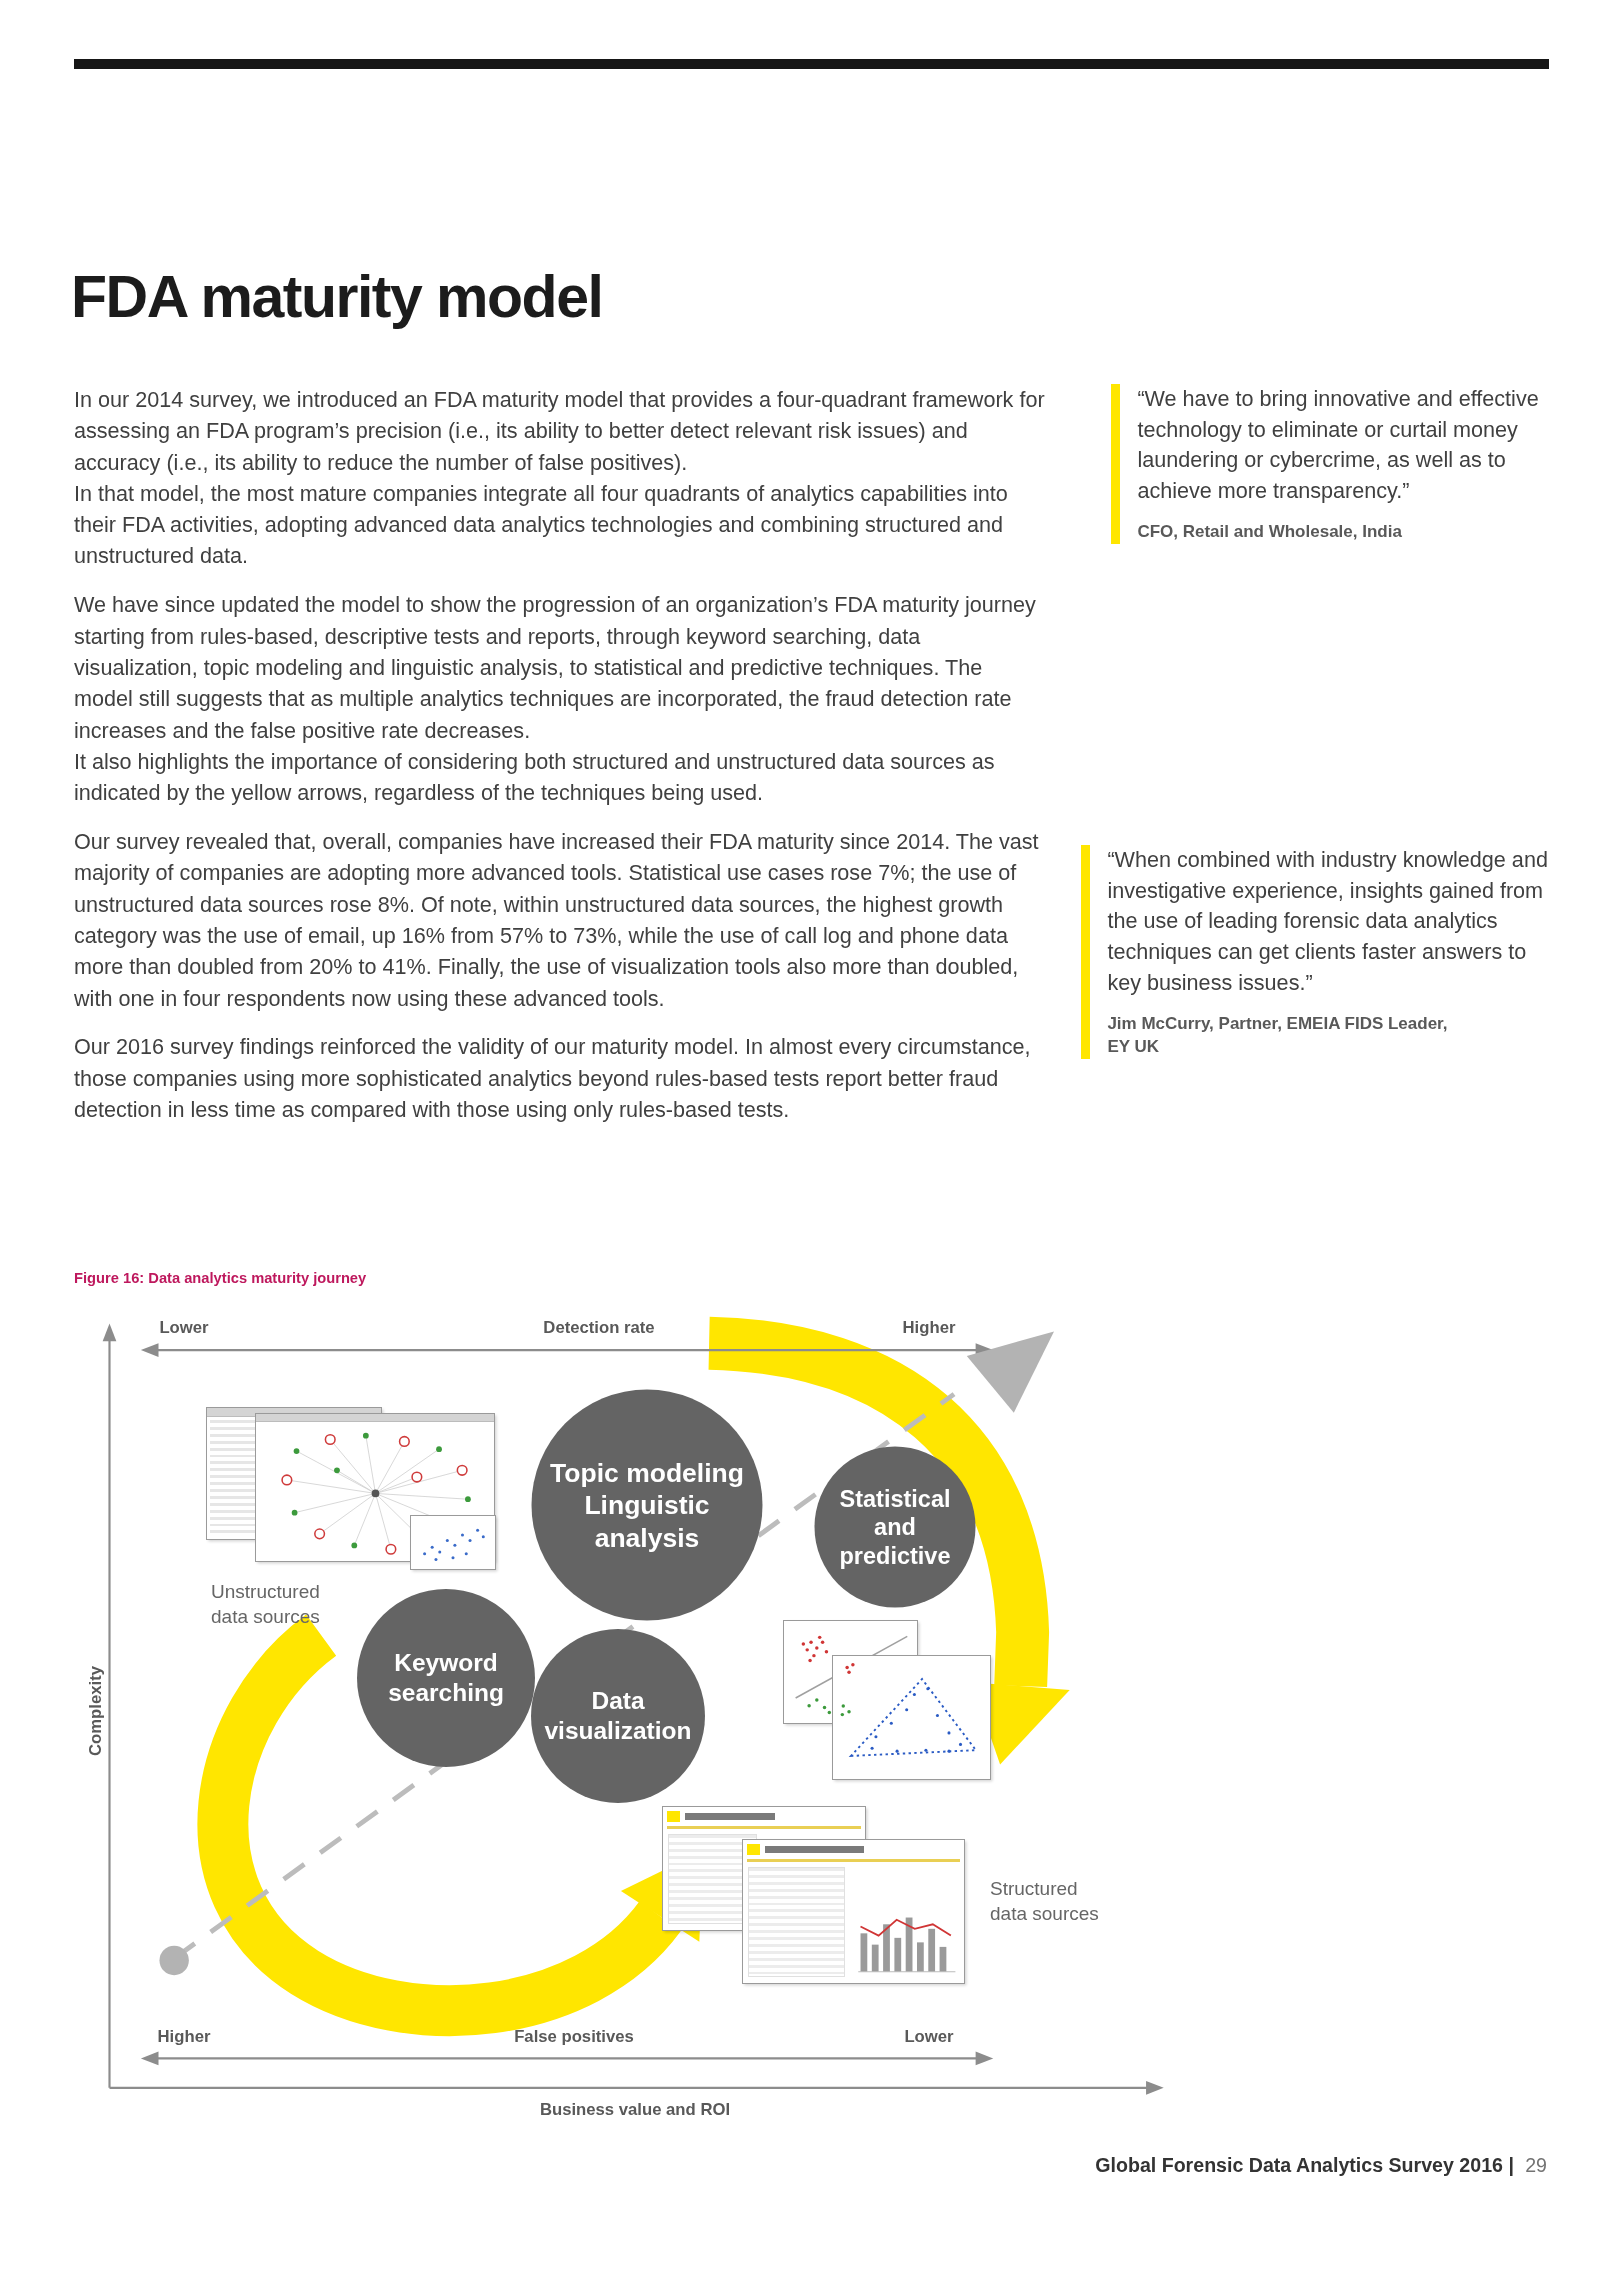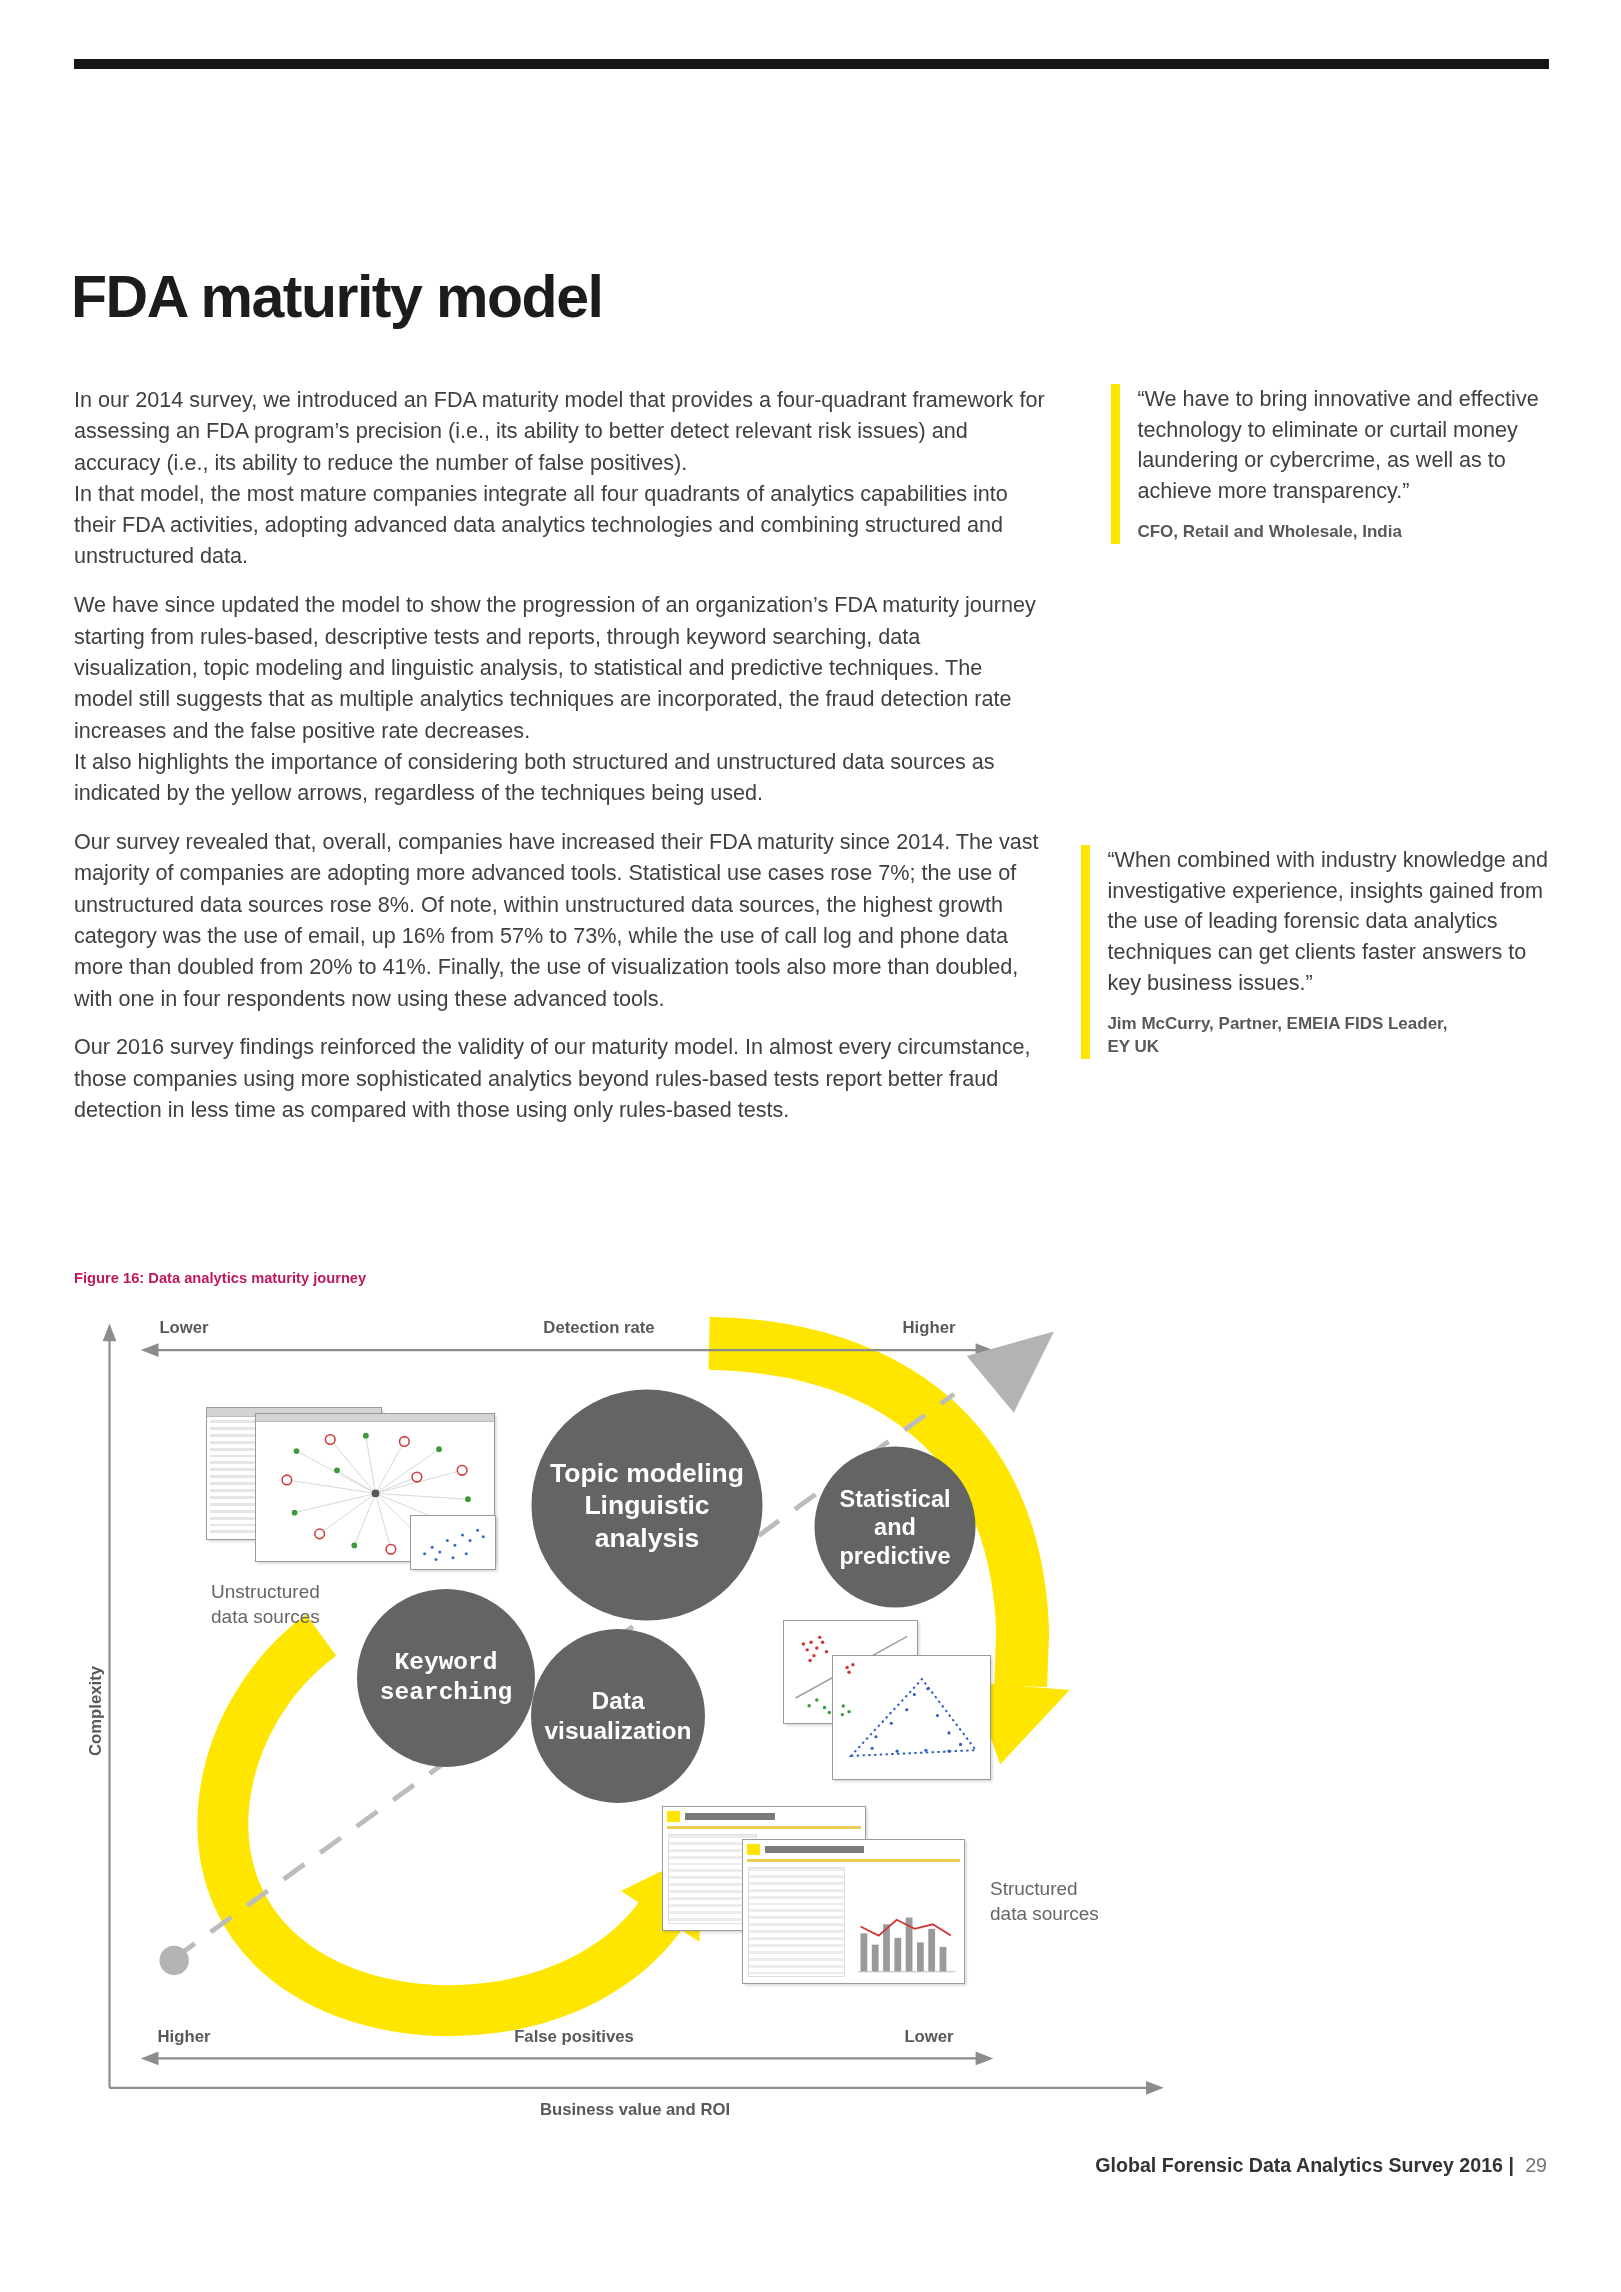--- a/index.html
+++ b/index.html
@@ -29,21 +29,21 @@
   .axlab { position:absolute; font-size:16.7px; font-weight:bold; color:#595959; transform:translateX(-50%); white-space:nowrap; }
   .complexity-label { position:absolute; left:-29px; top:397px; width:102px; text-align:center;
                       transform:rotate(-90deg); font-size:16.7px; font-weight:bold; color:#595959; }
 
   .node { position:absolute; border-radius:50%; background:#646464; color:#ffffff;
           display:flex; align-items:center; justify-content:center; text-align:center;
           font-weight:bold; white-space:pre-line; line-height:1.22;
           transform:translate(-50%,-50%); }
   .node-topic { left:573px; top:201px; width:231px; height:231px; font-size:26.5px; }
   .node-stat  { left:821px; top:223px; width:161px; height:161px; font-size:23.5px; }
-  .node-key   { left:372px; top:374px; width:178px; height:178px; font-size:24.5px;font-family:Liberation Mono, monospace; }
+  .node-key   { left:372px; top:374px; width:178px; height:178px; font-size:24.5px; }
   .node-viz   { left:544px; top:412px; width:174px; height:174px; font-size:24.5px; }
   .node-rules { left:294px; top:659px; width:178px; height:178px; font-size:22.5px; }
 
   .thumb-group { position:absolute; }
   .unstr  { left:132px; top:93px;  width:294px; height:176px; }
   .scat   { left:709px; top:316px; width:211px; height:165px; }
   .struct { left:588px; top:502px; width:306px; height:184px; }
 
   .win, .rep, .scatpanel { position:absolute; background:#ffffff; border:1px solid #9a9a9a;
           box-shadow:1.5px 1.5px 2.9px rgba(0,0,0,0.18); }

